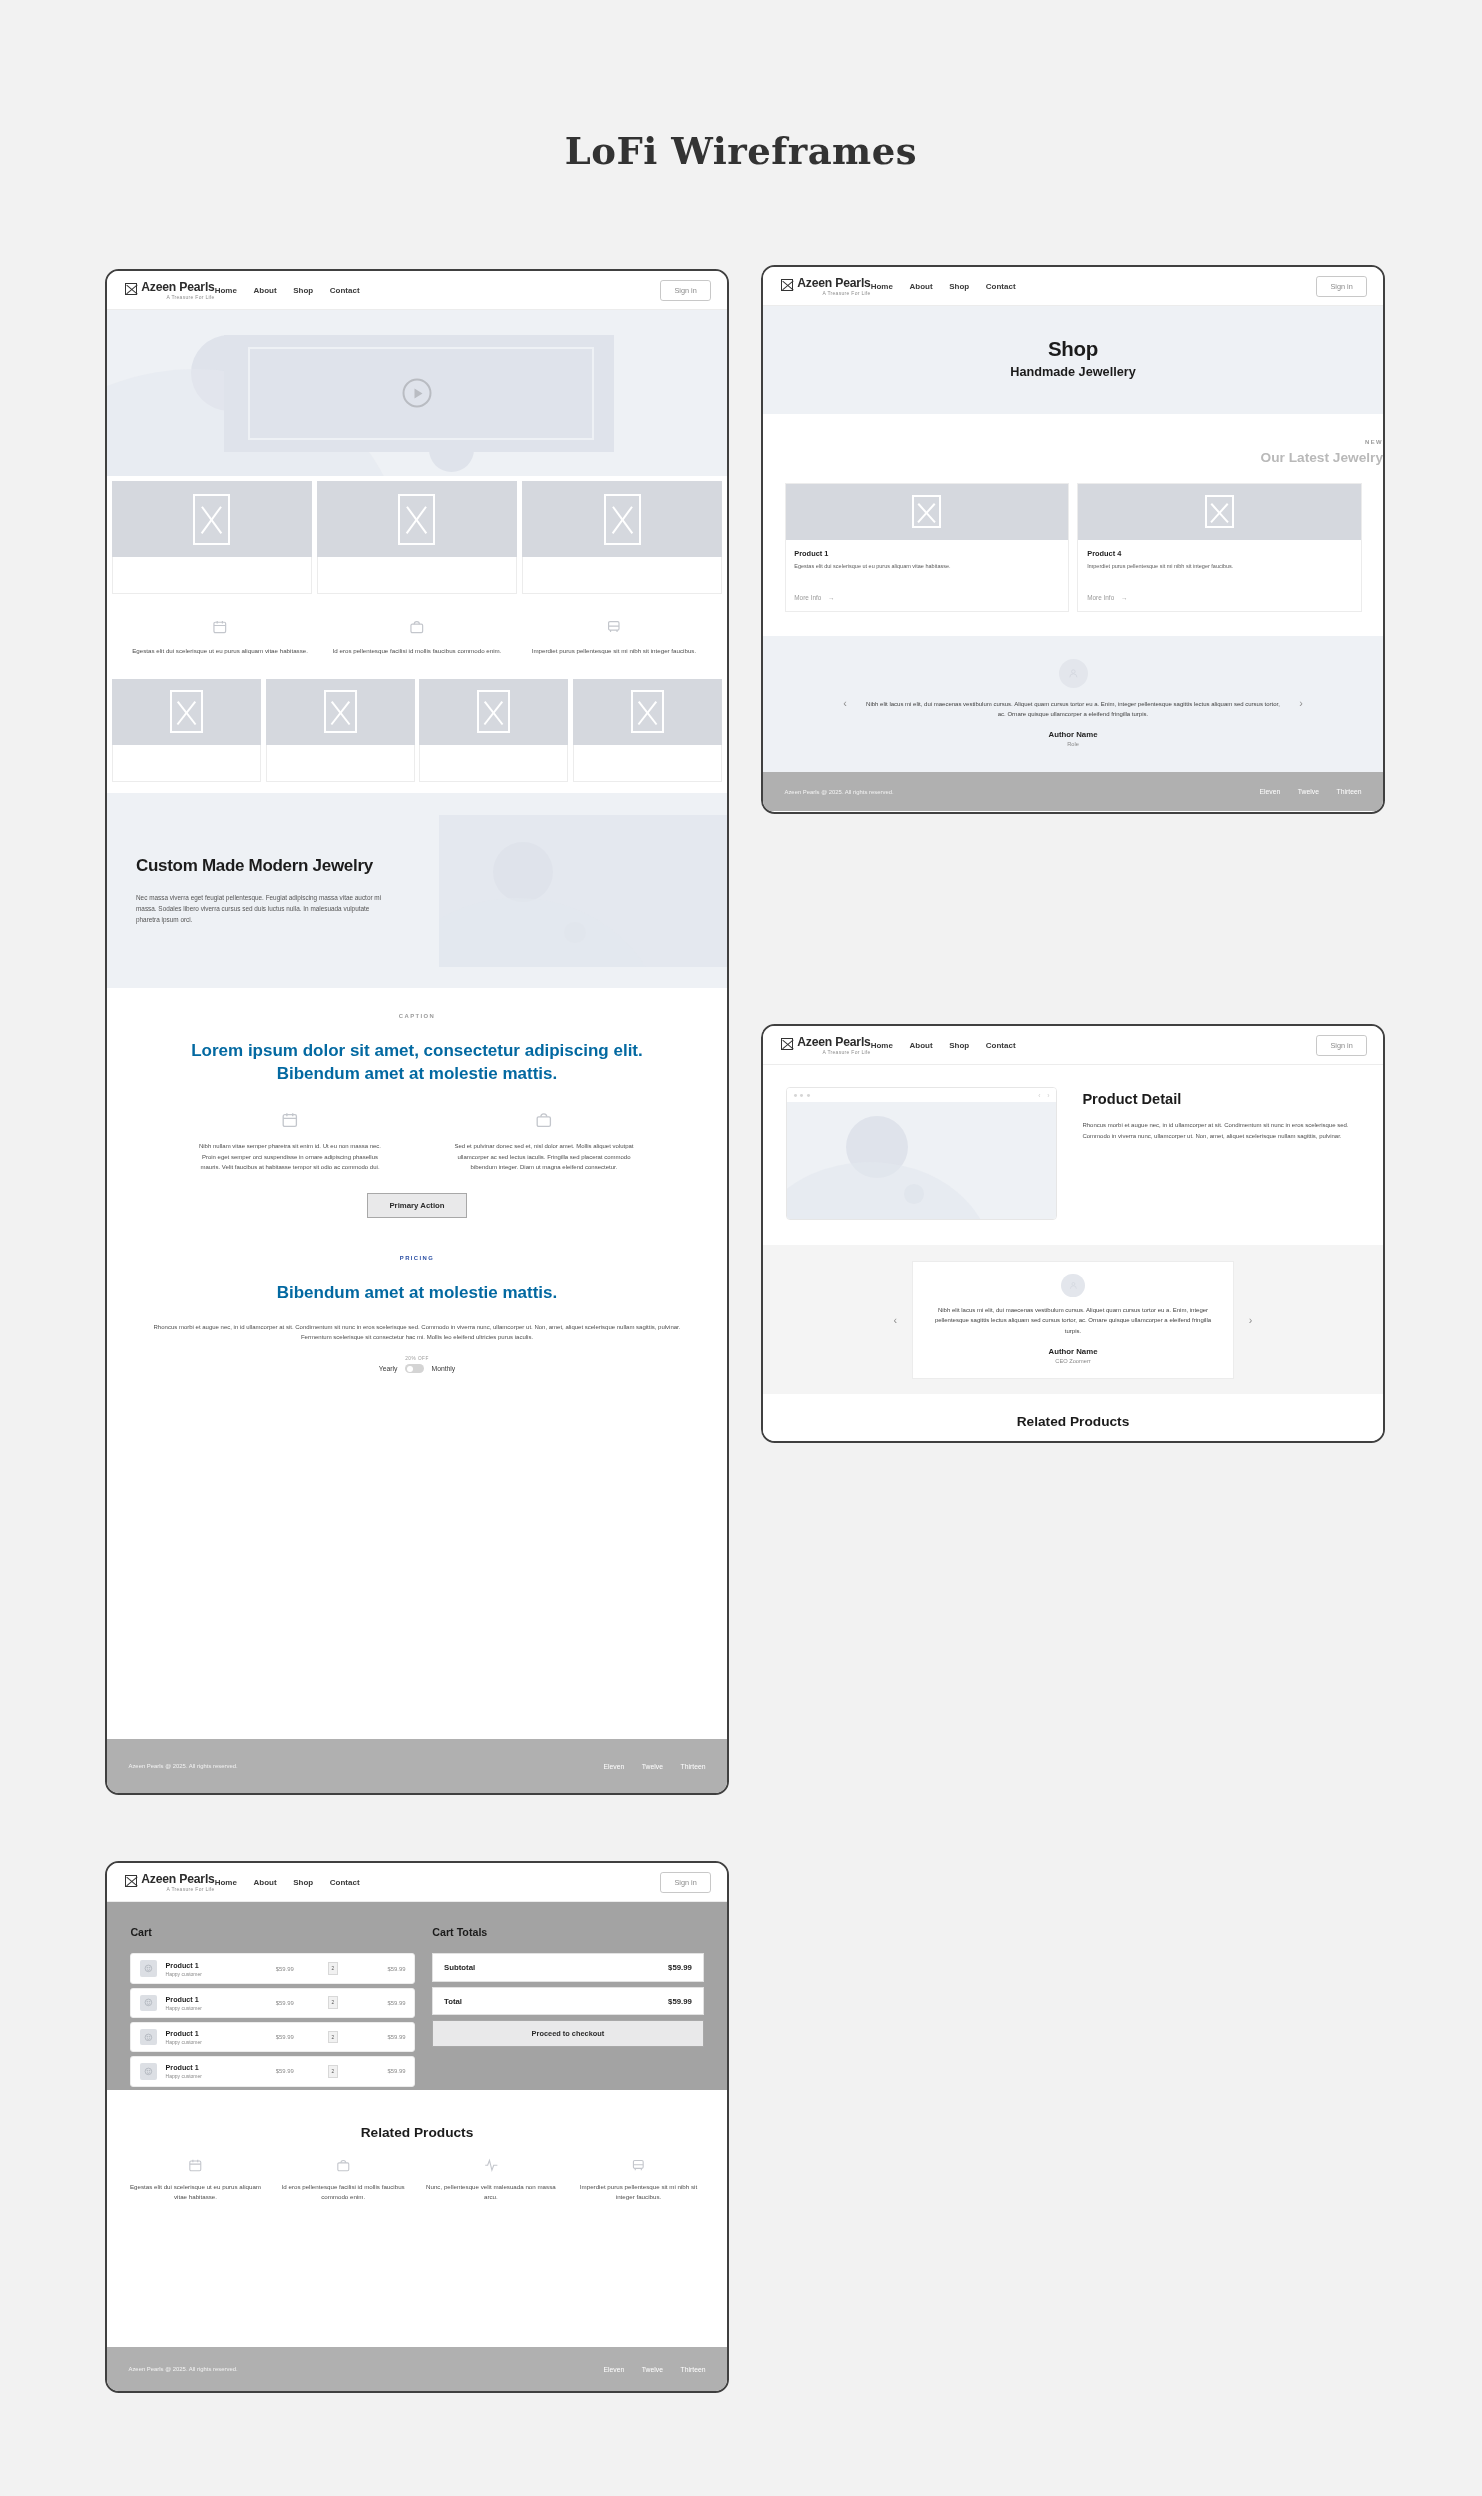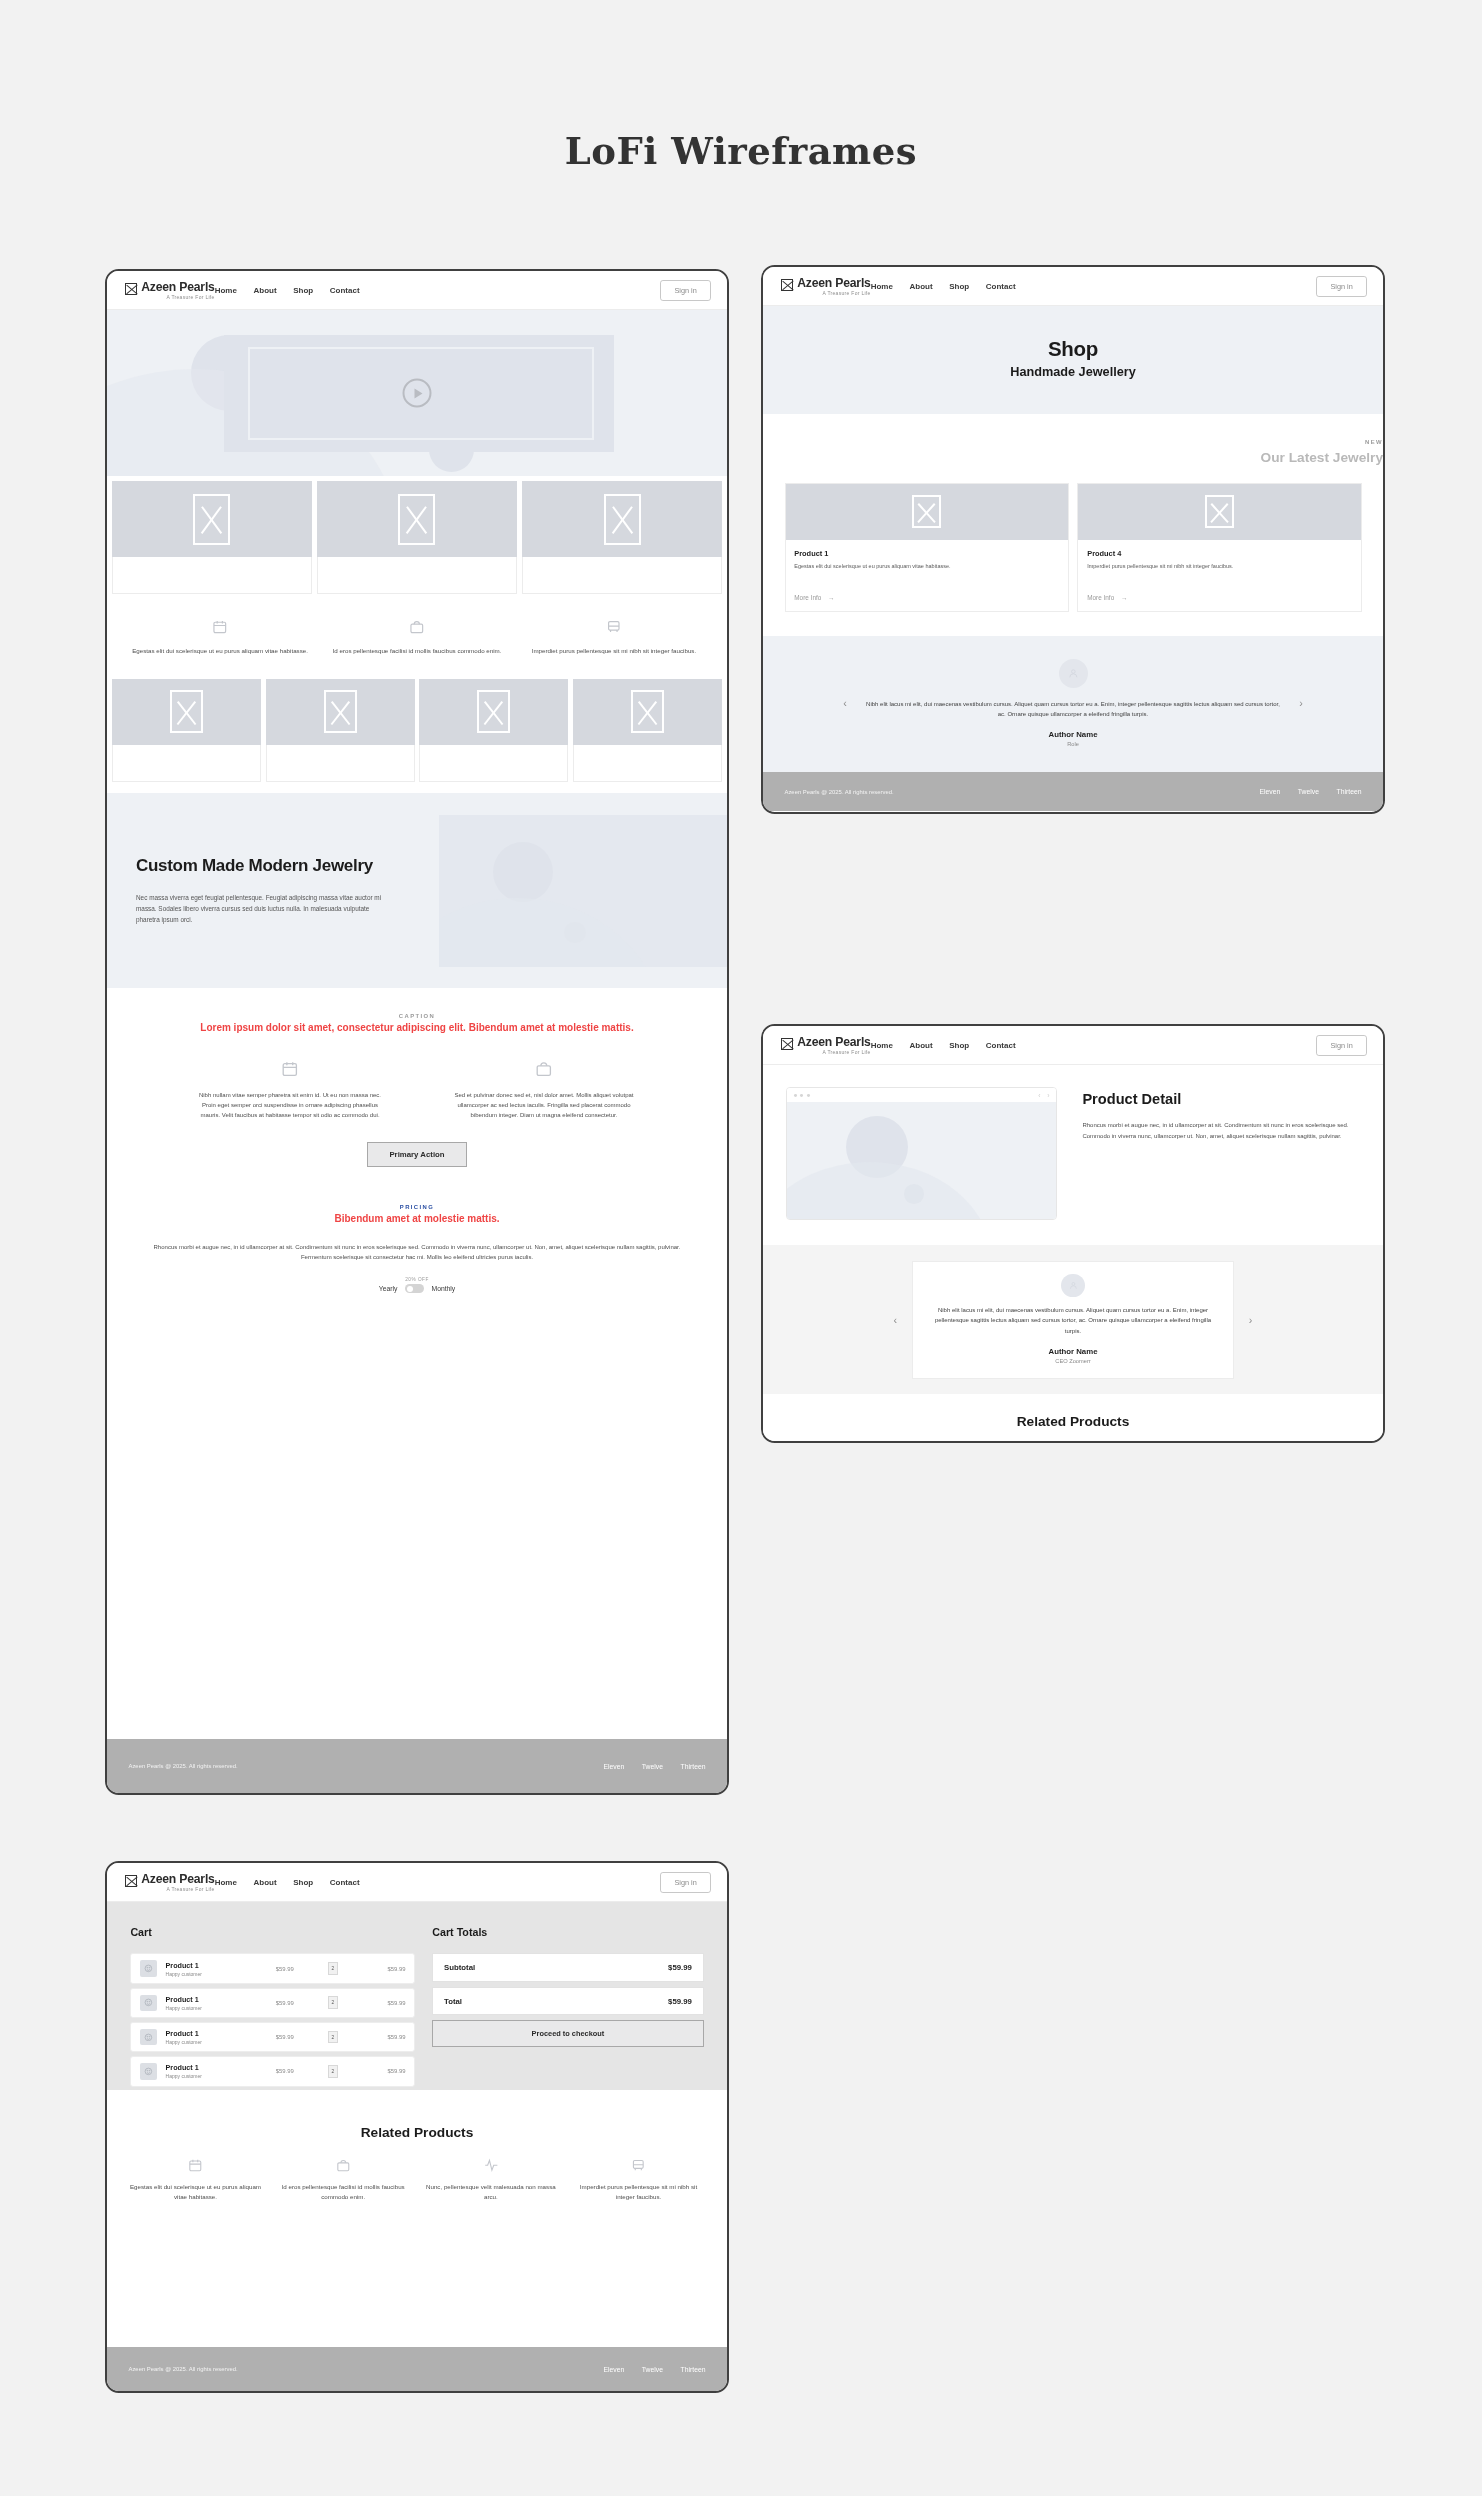--- a/index.html
+++ b/index.html
@@ -116,21 +116,21 @@
     display: flex; background: #eef1f5; height: 195px; align-items: center;
   }
   .split-left { width: 52%; padding: 0 0 0 29px; }
   .split-h { font-size: 17px; font-weight: bold; color: #1c1c1c; line-height: 1.18; letter-spacing: -0.3px;}
   .split-p { font-size: 6.4px; color: #555; line-height: 1.7; margin-top: 16.6px; width: 249px; }
   .split-right { flex:1; align-self: stretch; margin: 21.5px 0 21.5px 9.8px; background: #e4e8ef; position: relative; overflow: hidden; }
 
   .caption-sec { background: #fff; padding: 25px 0 19.5px; text-align: center; }
   .eyebrow { font-size: 5.9px; letter-spacing: 1.4px; color: #9a9a9a; font-weight: 700; }
   .eyebrow.blue { color: #2b4fa3; }
-  .caption-h { font-size: 10px; font-weight: bold; color: #ef4444; margin-top: 2px; line-height: 1.35; }
+  .caption-h { font-size: 17px; font-weight: bold; color: #0369a1; margin-top: 21px; line-height: 1.35; }
   .two-col { display: flex; gap: 59px; justify-content: center; margin-top: 25px; }
   .two-col .col { width: 195px; display: flex; flex-direction: column; align-items: center; gap: 12.7px; }
   .two-col .col p { font-size: 6px; color: #4d4d4d; line-height: 1.7; text-align: center; }
   .btn-primary {
     display: inline-block; margin-top: 21.5px; background: #e9e9ea; border: 1px solid #a8a8a8;
     padding: 6.8px 21.5px; font-size: 7.8px; font-weight: 600; color: #2b2b2b;
   }
   .pricing-sec { background: #fff; padding: 17.6px 0 21.5px; text-align: center; }
   .price-p { font-size: 6px; color: #4d4d4d; line-height: 1.75; width: 532px; margin: 16.6px auto 0; text-align: center; }
   .toggle-wrap { margin-top: 13.7px; display: flex; flex-direction: column; align-items: center; }
@@ -180,21 +180,21 @@
   .pd-p { font-size: 6px; color: #4d4d4d; line-height: 1.8; margin-top: 13.7px; }
   .pd-testi { background: #f4f4f4; padding: 15.6px 0; display: flex; align-items: center; justify-content: center; gap: 9.8px; }
   .pd-testi-card { width: 322px; background: #fff; border: 1px solid #ececec; padding: 11.7px 15.6px 13.7px; text-align: center; }
   .related { background: #fff; padding: 19.5px 0 21.5px; text-align: center; }
   .related-h { font-size: 13.7px; font-weight: bold; color: #1b1b1b; }
   .rel-row { display: flex; padding: 17.6px 21.5px 0; gap: 13.7px; }
   .rel { flex: 1; display: flex; flex-direction: column; align-items: center; gap: 9.8px; }
 
   
   #w4 { left: 105px; top: 1861px; width: 624px; height: 532px; }
-  .cart-wrap { display: flex; background: #e5e5e5; padding: 23.4px 23.4px 0; gap: 17px; }
+  .cart-wrap { display: flex; background: #a3a3a3; padding: 23.4px 23.4px 0; gap: 17px; }
   .cart-col { flex: 1.05; }
   .totals-col { flex: 1; }
   .sec-h { font-size: 10.7px; font-weight: bold; color: #1b1b1b; }
   .cart-list { margin-top: 15.6px; }
   .cart-item {
     display: flex; align-items: center; gap: 8.8px;
     border: 1px solid #ededed; border-radius: 2.9px; padding: 5.9px 8.8px; margin-bottom: 3.9px; background: #fff;
   }
   .thumb { width: 16.6px; height: 16.6px; background: #dcdfe4; border-radius: 2px; display:flex; align-items:center; justify-content:center;}
   .ci-text { width: 70px; }

